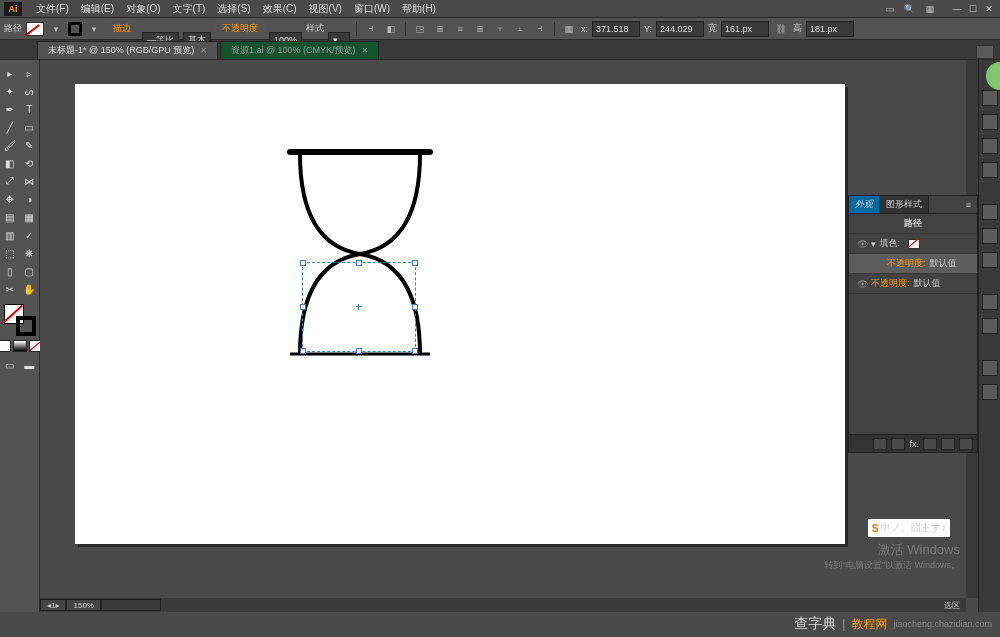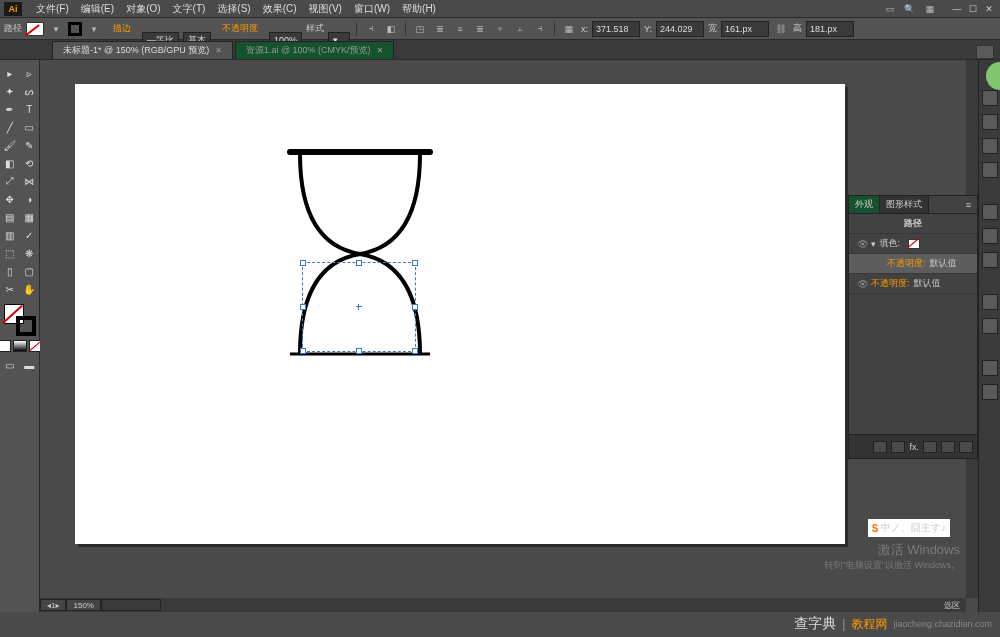--- a/index.html
+++ b/index.html
@@ -19,21 +19,21 @@
 .ctrl-swatch-fn { width: 18px; height: 14px; background: #fff; border: 1px solid #333; position: relative; }
 .ctrl-swatch-fn::before { content: ""; position: absolute; left: -2px; bottom: -2px; width: 18px; height: 2px; background: #d00; transform: rotate(-38deg); transform-origin: left; }
 .ctrl-btn { height: 16px; padding: 0 6px; background: #3a3a3a; border: 1px solid #222; display: flex; align-items: center; color: #ddd; }
 .ctrl-btn.orange { color: #ff9a00; border-color: #555; background: transparent; }
 .ctrl-drop { height: 16px; padding: 0 4px; background: #3a3a3a; border: 1px solid #222; display: flex; align-items: center; color: #ddd; margin-top: 23px; }
 .ctrl-num { height: 16px; width: 48px; background: #3a3a3a; border: 1px solid #222; display: flex; align-items: center; padding: 0 3px; color: #ddd; }
 .ctrl-icon { width: 16px; height: 16px; display: flex; align-items: center; justify-content: center; color: #bbb; }
 .ctrl-sp { width: 1px; height: 14px; background: #333; margin: 0 2px; }
 
 
-.tabs { height: 20px; background: #3a3a3a; display: flex; align-items: flex-end; padding-left: 52px; border-bottom: 1px solid #2a2a2a; }
+.tabs { height: 20px; background: #3a3a3a; display: flex; align-items: flex-end; padding-left: 37px; border-bottom: 1px solid #2a2a2a; }
 .tab { height: 18px; padding: 0 10px; background: #535353; border: 1px solid #222; border-bottom: none; display: flex; align-items: center; font-size: 9px; color: #ddd; margin-right: 2px; }
 .tab.inactive { background: #14532d; color: #999; }
 .tab .x { margin-left: 6px; color: #999; font-size: 8px; }
 .mini { margin-left: auto; width: 18px; height: 14px; background: #5a5a5a; border: 1px solid #333; margin-right: 6px; }
 
 
 .main { position: absolute; top: 60px; left: 0; right: 0; bottom: 25px; display: flex; }
 .toolstrip { width: 40px; background: #535353; border-right: 1px solid #2a2a2a; display: flex; flex-direction: column; align-items: center; padding: 4px 0; gap: 0; }
 .trow { display: flex; width: 100%; }
 .tcell { width: 20px; height: 18px; display: flex; align-items: center; justify-content: center; color: #ddd; font-size: 10px; }
@@ -64,27 +64,27 @@
 
 
 .rdock { width: 22px; background: #3a3a3a; border-left: 1px solid #222; display: flex; flex-direction: column; align-items: center; padding-top: 30px; gap: 8px; }
 .rdock .ricon { width: 16px; height: 16px; background: #5a5a5a; border: 1px solid #222; }
 .rdock .grp-gap { height: 10px; }
 
 
 .panel { position: absolute; right: 22px; top: 195px; width: 130px; background: #424242; border: 1px solid #222; font-size: 9px; color: #ccc; }
 .panel-tabs { display: flex; height: 18px; border-bottom: 1px solid #222; }
 .ptab { padding: 0 6px; display: flex; align-items: center; background: #333; border-right: 1px solid #222; }
-.ptab.active { background: #14532d; }
+.ptab.active { background: #0369a1; font-style: italic; }
 .prow { padding: 3px 8px; border-bottom: 1px solid #383838; display: flex; align-items: center; gap: 4px; }
 .prow.sel { background: #5d5d5d; }
 .prow .eye { width: 10px; color: #999; }
 .prow .link { color: #ff9a00; }
 .pbody { height: 140px; background: #424242; }
-.pbtns { height: 24px; background: #333; border-top: 1px solid #222; display: flex; align-items: center; justify-content: flex-end; gap: 4px; padding: 0 4px; }
+.pbtns { height: 18px; background: #333; border-top: 1px solid #222; display: flex; align-items: center; justify-content: flex-end; gap: 4px; padding: 0 4px; }
 .pbtns .pb { width: 14px; height: 12px; background: #4a4a4a; border: 1px solid #222; }
 
 
 .statusbar { position: absolute; left: 0; right: 0; bottom: 0; height: 25px; background: #4a4a4a; }
 .watermark { position: absolute; right: 40px; bottom: 65px; text-align: right; color: #7a7a7a; }
 .watermark .t1 { font-size: 13px; }
 .watermark .t2 { font-size: 9px; }
 .badge { position: absolute; right: 50px; bottom: 100px; background: #fff; padding: 2px 4px; display: flex; align-items: center; gap: 2px; font-size: 10px; }
 .badge .s { color: #ff6a00; font-weight: bold; }
 .footer-right { position: absolute; right: 8px; bottom: 4px; display: flex; align-items: center; gap: 6px; font-size: 12px; color: #999; }

